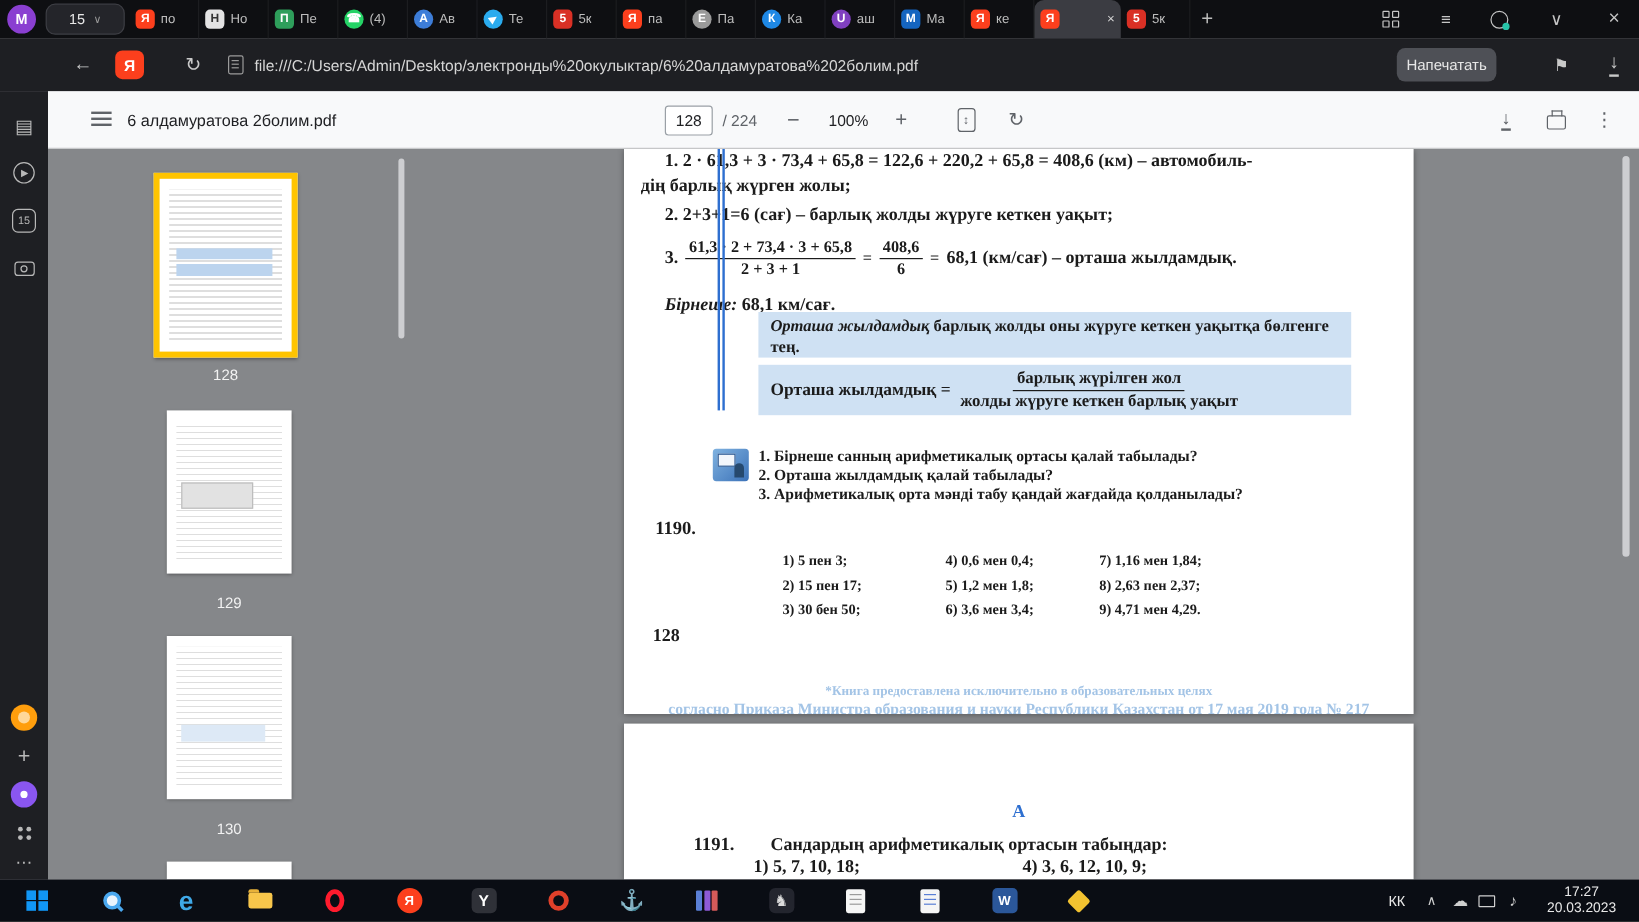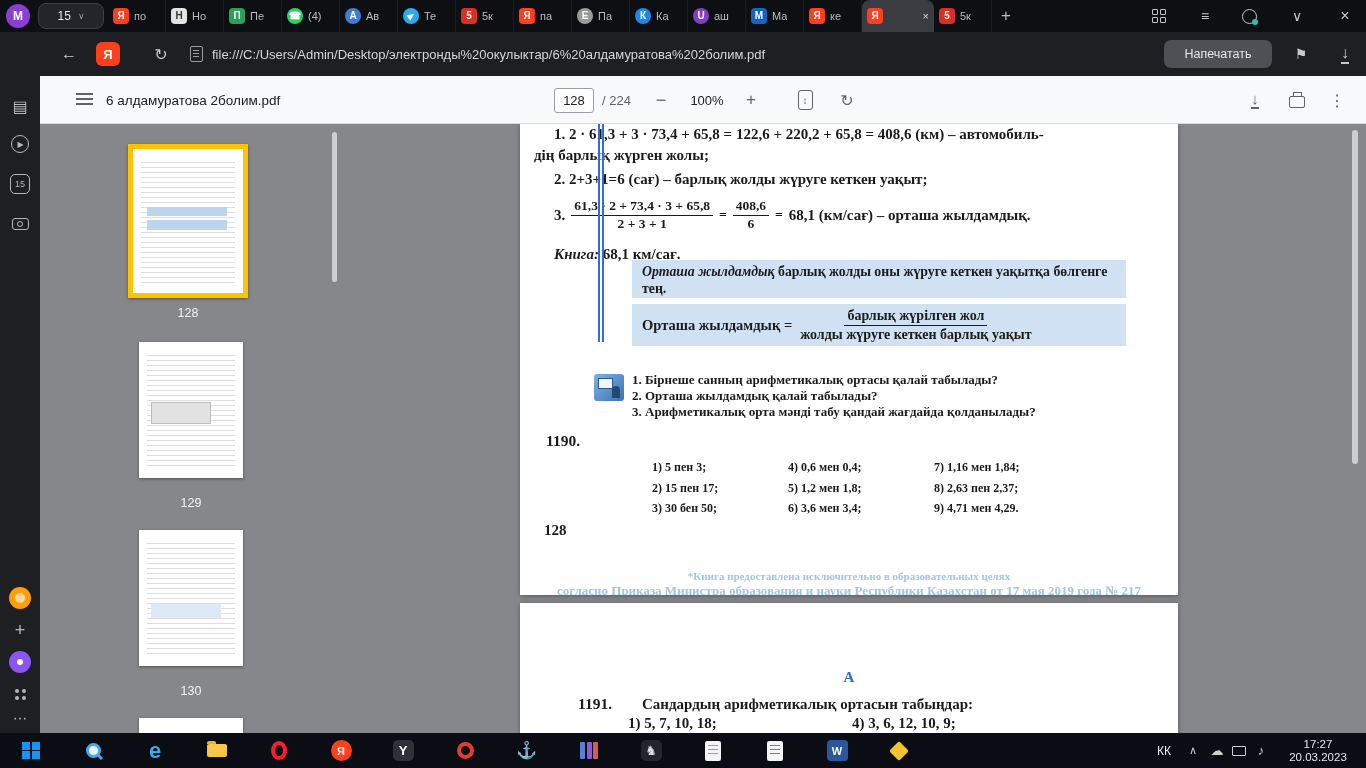--- a/index.html
+++ b/index.html
@@ -37,21 +37,21 @@
   .profcirc{width:15px;height:15px;border:1.6px solid #c6c6c6;border-radius:50%;position:relative}
   .profcirc i{position:absolute;right:-2px;bottom:-2px;width:6px;height:6px;border-radius:50%;background:#27c4a8}
 
   
   #addressbar{position:absolute;left:0;top:32px;width:1366px;height:44px;background:#1e1f23}
   .abicon{position:absolute;top:10px;height:24px;display:flex;align-items:center;justify-content:center;color:#c9c9c9;font-size:16px;cursor:pointer}
   .yalogo{width:24px;height:24px;border-radius:6px;background:#fc3f1d;color:#fff;font-weight:bold;font-size:13px;display:flex;align-items:center;justify-content:center}
   .docicon{width:13px;height:16px;border:1.4px solid #9b9b9b;border-radius:2px;position:relative}
   .docicon i{position:absolute;left:2px;top:3px;width:6px;height:1.4px;background:#9b9b9b;box-shadow:0 3px 0 #9b9b9b,0 6px 0 #9b9b9b}
   .urltext{position:absolute;left:212px;top:0;height:44px;display:flex;align-items:center;color:#d6d6d6;font-size:13px;white-space:nowrap;cursor:text}
-  .printpill{position:absolute;left:1164px;top:8px;width:108px;height:28px;border-radius:7px;background:#4e5056;color:#e6e6e6;font-size:12.5px;display:flex;align-items:center;justify-content:center;cursor:pointer}
+  .printpill{position:absolute;left:1164px;top:8px;width:83px;height:28px;border-radius:7px;background:#4e5056;color:#e6e6e6;font-size:12.5px;display:flex;align-items:center;justify-content:center;cursor:pointer}
   .dlarrow{border-bottom:2px solid #c9c9c9;padding-bottom:1px;line-height:1}
 
   
   #leftbar{position:absolute;left:0;top:76px;width:40px;height:657px;background:#1e1f23}
   .sbicon{position:absolute;left:0;width:40px;height:28px;display:flex;align-items:center;justify-content:center;color:#b8b8b8;cursor:pointer}
   .sb15{width:20px;height:20px;border:1.6px solid #b8b8b8;border-radius:5px;font-size:9px;display:flex;align-items:center;justify-content:center;color:#b8b8b8}
   .playc{width:18px;height:18px;border:1.6px solid #b8b8b8;border-radius:50%;display:flex;align-items:center;justify-content:center;font-size:8px;color:#b8b8b8;padding-left:1px}
   .cam{width:17px;height:12px;border:1.6px solid #b8b8b8;border-radius:3px;position:relative}
   .cam i{position:absolute;left:4px;top:1.5px;width:6px;height:6px;border:1.5px solid #b8b8b8;border-radius:50%}
   .ocirc{width:22px;height:22px;border-radius:50%;background:#ff9e0d;position:relative}
@@ -340,21 +340,21 @@
         <span>=</span>
         <span class="frac">
             <span class="fnum">408,6</span>
             <span>6</span>
           </span>
         <span>=</span>
         <span style="font-size:15px">68,1 (км/сағ) – орташа жылдамдық.</span>
       </div>
 
       <div class="pline" style="left:34px;top:122px">
-        <span class="it">Книга:</span>&nbsp;<span>68,1 км/сағ.</span>
+        <span class="it">Бірнеше:</span>&nbsp;<span>68,1 км/сағ.</span>
       </div>
 
       <div class="dblline"></div>
 
       <div class="bluebox" style="top:136px;height:38px">
         <span class="it">Орташа жылдамдық</span> <span>барлық жолды оны жүруге кеткен уақытқа бөлгенге тең.</span>
       </div>
 
       <div class="bluebox fbox" style="top:180px;height:42px">
         <span style="font-size:14.5px">Орташа жылдамдық =</span>
@@ -377,21 +377,21 @@
       <div class="excol" style="left:132px;top:333px">
         <div>1) 5 пен 3;</div>
         <div>2) 15 пен 17;</div>
         <div>3) 30 бен 50;</div>
       </div>
       <div class="excol" style="left:268px;top:333px">
         <div>4) 0,6 мен 0,4;</div>
         <div>5) 1,2 мен 1,8;</div>
         <div>6) 3,6 мен 3,4;</div>
       </div>
-      <div class="excol" style="left:414px;top:333px">
+      <div class="excol" style="left:396px;top:333px">
         <div>7) 1,16 мен 1,84;</div>
         <div>8) 2,63 пен 2,37;</div>
         <div>9) 4,71 мен 4,29.</div>
       </div>
 
       <div class="pline" style="left:24px;top:398px">128</div>
 
       <div class="wm" style="top:446px;font-size:11px">*Книга предоставлена исключительно в образовательных целях</div>
       <div class="wm" style="top:459px;font-size:13px">согласно Приказа Министра образования и науки Республики Казахстан от 17 мая 2019 года № 217</div>
     </div>

